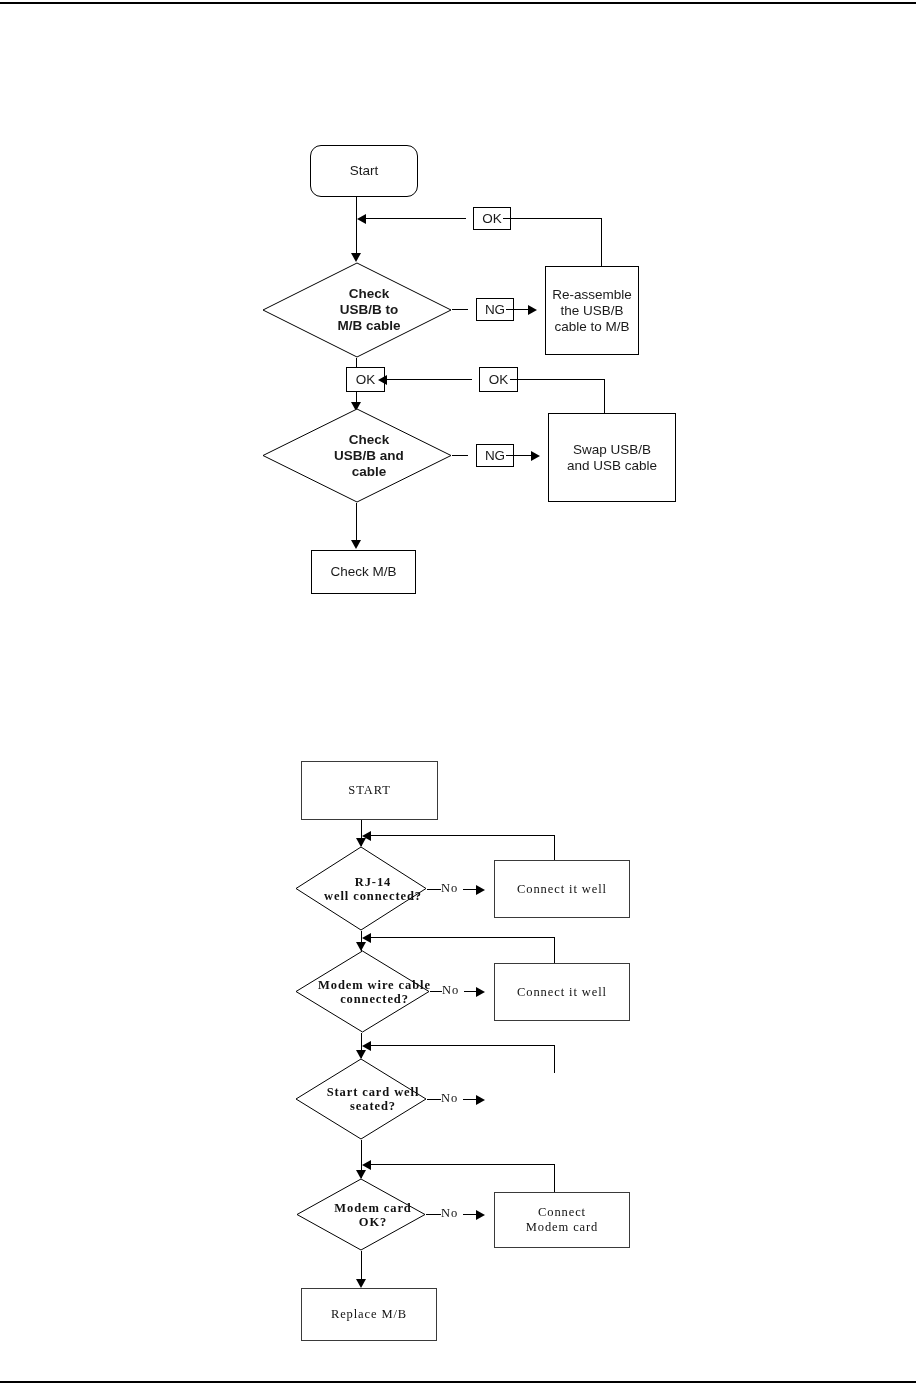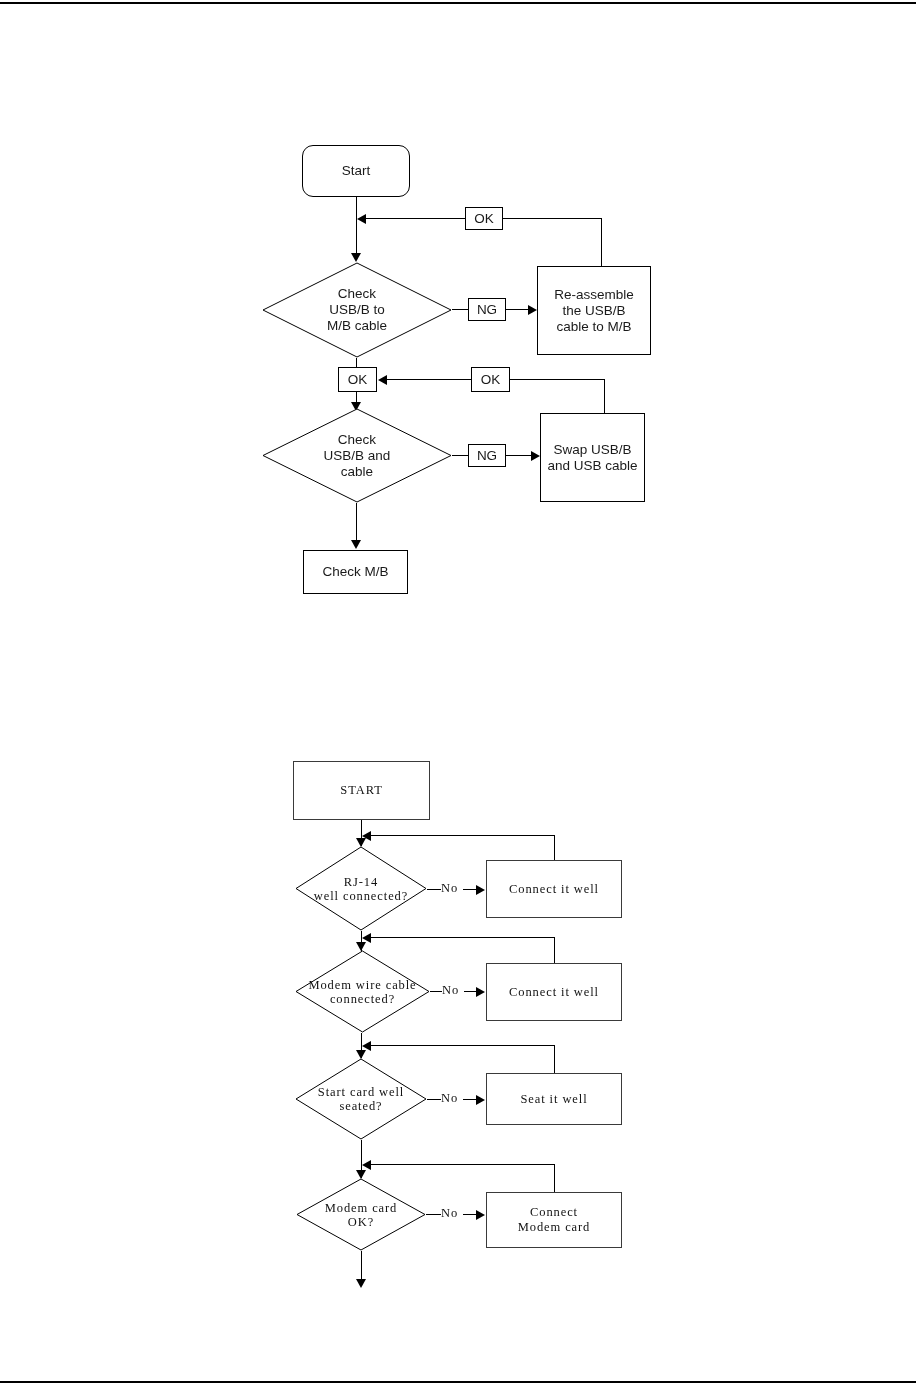--- a/index.html
+++ b/index.html
@@ -39,20 +39,21 @@
 
   .node {
     position: absolute;
     box-sizing: border-box;
     display: flex;
     align-items: center;
     justify-content: center;
     text-align: center;
     background: #ffffff;
     white-space: pre-line;
+    margin-left: 8px;
   }
 
   
   .c1 .node {
     border: 1px solid #000000;
     font-family: "Liberation Sans", sans-serif;
     font-size: 13.5px;
     line-height: 16px;
     color: #1a1a1a;
   }
@@ -79,29 +80,30 @@
     position: absolute;
   }
   .diamond svg {
     position: absolute;
     left: 0;
     top: 0;
     display: block;
   }
   .diamond .dlabel {
     position: absolute;
-    left: 0;
+    left: 12px;
     top: 0;
     width: 100%;
     height: 100%;
     display: flex;
     align-items: center;
     justify-content: center;
     text-align: center;
     white-space: pre-line;
+    font-weight: bold;
   }
   .c1 .diamond .dlabel {
     font-family: "Liberation Sans", sans-serif;
     font-size: 13.5px;
     line-height: 16px;
     color: #1a1a1a;
   }
   .c2 .diamond .dlabel {
     font-family: "Liberation Serif", serif;
     font-size: 12.5px;
@@ -178,21 +180,21 @@
     <div class="dlabel">Check
 USB/B to
 M/B cable</div>
   </div>
 
   <div class="ln h" style="left:452px; top:309px; width:16px;"></div>
   <div class="node tag" style="left:468px; top:298px; width:38px; height:23px;">NG</div>
   <div class="ln h" style="left:506px; top:309px; width:24px;"></div>
   <div class="arrow right" style="left:528px; top:305px;"></div>
 
-  <div class="node" style="left:537px; top:266px; width:114px; height:89px;">Re-assemble
+  <div class="node" style="left:537px; top:266px; width:94px; height:89px;">Re-assemble
 the USB/B
 cable to M/B</div>
 
   <div class="ln v" style="left:356px; top:358px; height:10px;"></div>
   <div class="node tag" style="left:338px; top:367px; width:39px; height:25px;">OK</div>
 
   <div class="node tag" style="left:471px; top:367px; width:39px; height:25px;">OK</div>
   <div class="ln v" style="left:604px; top:379px; height:34px;"></div>
   <div class="ln h" style="left:510px; top:379px; width:95px;"></div>
   <div class="ln h" style="left:386px; top:379px; width:86px;"></div>
@@ -208,21 +210,21 @@
     <div class="dlabel">Check
 USB/B and
 cable</div>
   </div>
 
   <div class="ln h" style="left:452px; top:455px; width:16px;"></div>
   <div class="node tag" style="left:468px; top:444px; width:38px; height:23px;">NG</div>
   <div class="ln h" style="left:506px; top:455px; width:27px;"></div>
   <div class="arrow right" style="left:531px; top:451px;"></div>
 
-  <div class="node" style="left:540px; top:413px; width:105px; height:89px;">Swap USB/B
+  <div class="node" style="left:540px; top:413px; width:128px; height:89px;">Swap USB/B
 and USB cable</div>
 
   <div class="ln v" style="left:356px; top:503px; height:40px;"></div>
   <div class="arrow down" style="left:351px; top:540px;"></div>
 
   <div class="node" style="left:303px; top:550px; width:105px; height:44px;">Check M/B</div>
 </div>
 
 <div class="flow c2">
 
@@ -285,21 +287,20 @@
     </svg>
     <div class="dlabel">Start card well
 seated?</div>
   </div>
 
   <div class="ln h" style="left:427px; top:1099px; width:14px;"></div>
   <div class="edge-label" style="left:441px; top:1091px;">No</div>
   <div class="ln h" style="left:463px; top:1099px; width:15px;"></div>
   <div class="arrow right" style="left:476px; top:1095px;"></div>
 
-  <div class="node" style="left:486px; top:1073px; width:136px; height:52px;">Seat it well</div>
 
   <div class="ln v" style="left:361px; top:1140px; height:38px;"></div>
   <div class="arrow down" style="left:356px; top:1170px;"></div>
 
   <div class="ln v" style="left:554px; top:1164px; height:28px;"></div>
   <div class="ln h" style="left:370px; top:1164px; width:185px;"></div>
   <div class="arrow left" style="left:362px; top:1160px;"></div>
 
   <div class="diamond" style="left:296px; top:1178px; width:130px; height:73px;">
     <svg width="130" height="73" viewBox="0 0 130 73">
@@ -313,13 +314,14 @@
   <div class="edge-label" style="left:441px; top:1206px;">No</div>
   <div class="ln h" style="left:463px; top:1214px; width:15px;"></div>
   <div class="arrow right" style="left:476px; top:1210px;"></div>
 
   <div class="node" style="left:486px; top:1192px; width:136px; height:56px;">Connect
 Modem card</div>
 
   <div class="ln v" style="left:361px; top:1251px; height:32px;"></div>
   <div class="arrow down" style="left:356px; top:1279px;"></div>
 
+  <div class="node" style="left:293px; top:1288px; width:136px; height:53px;">Replace M/B</div>
 </div>
 
 </body></html>

